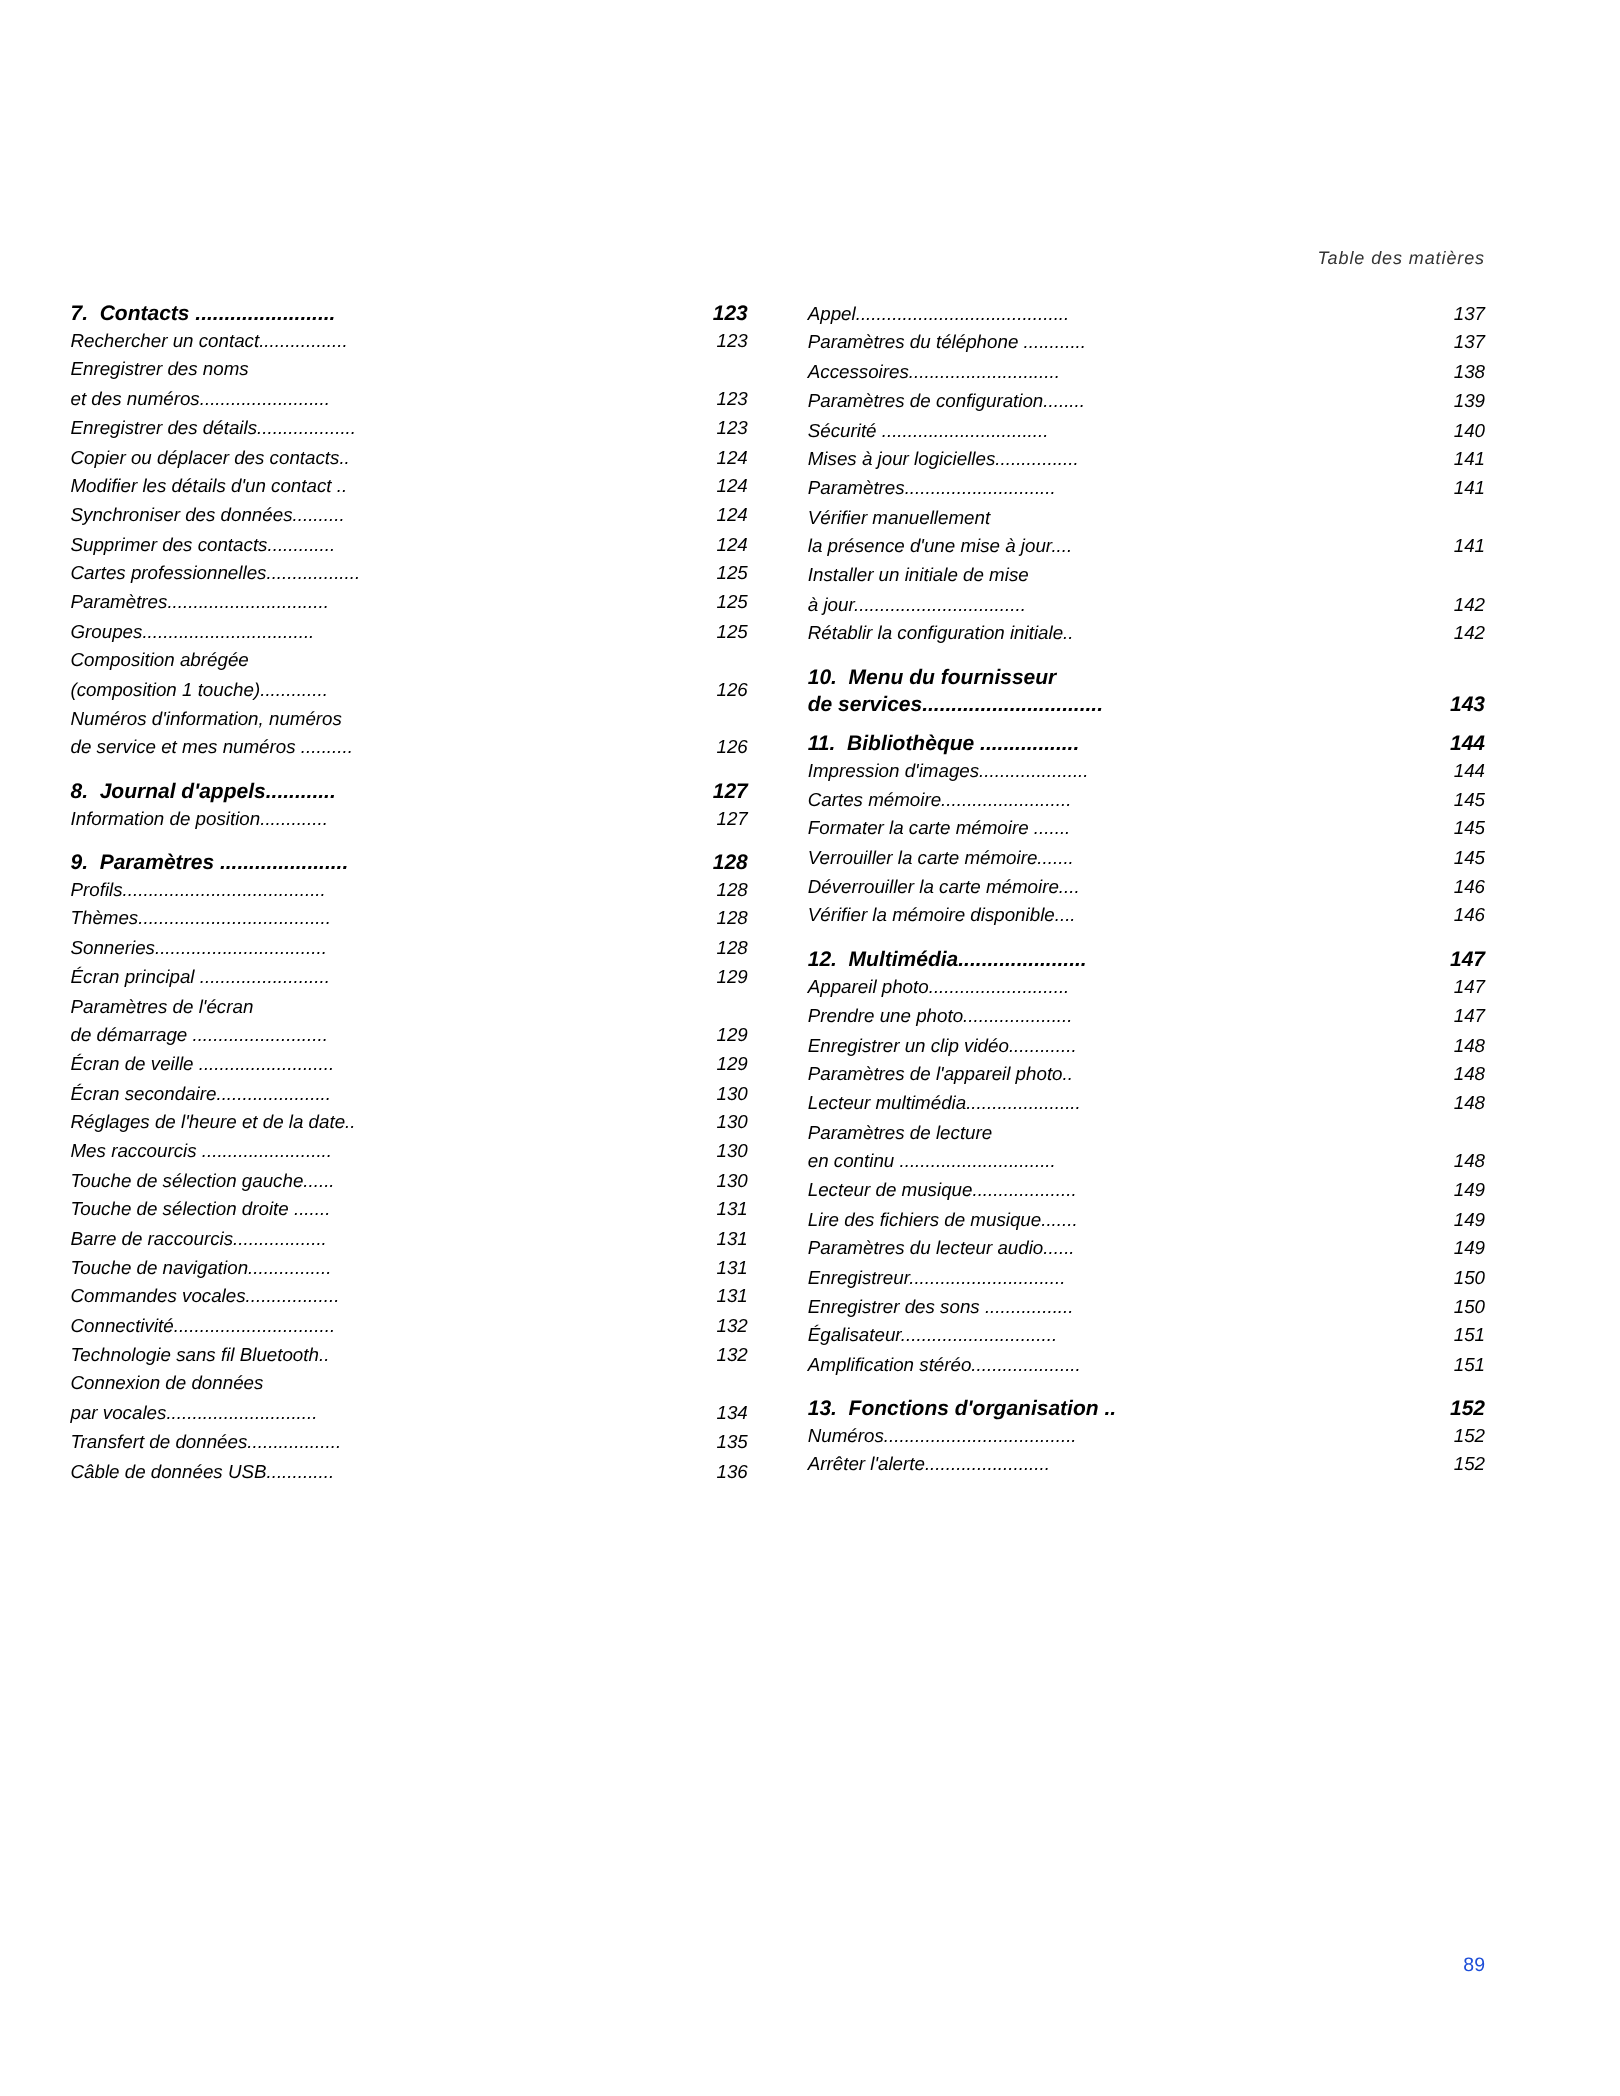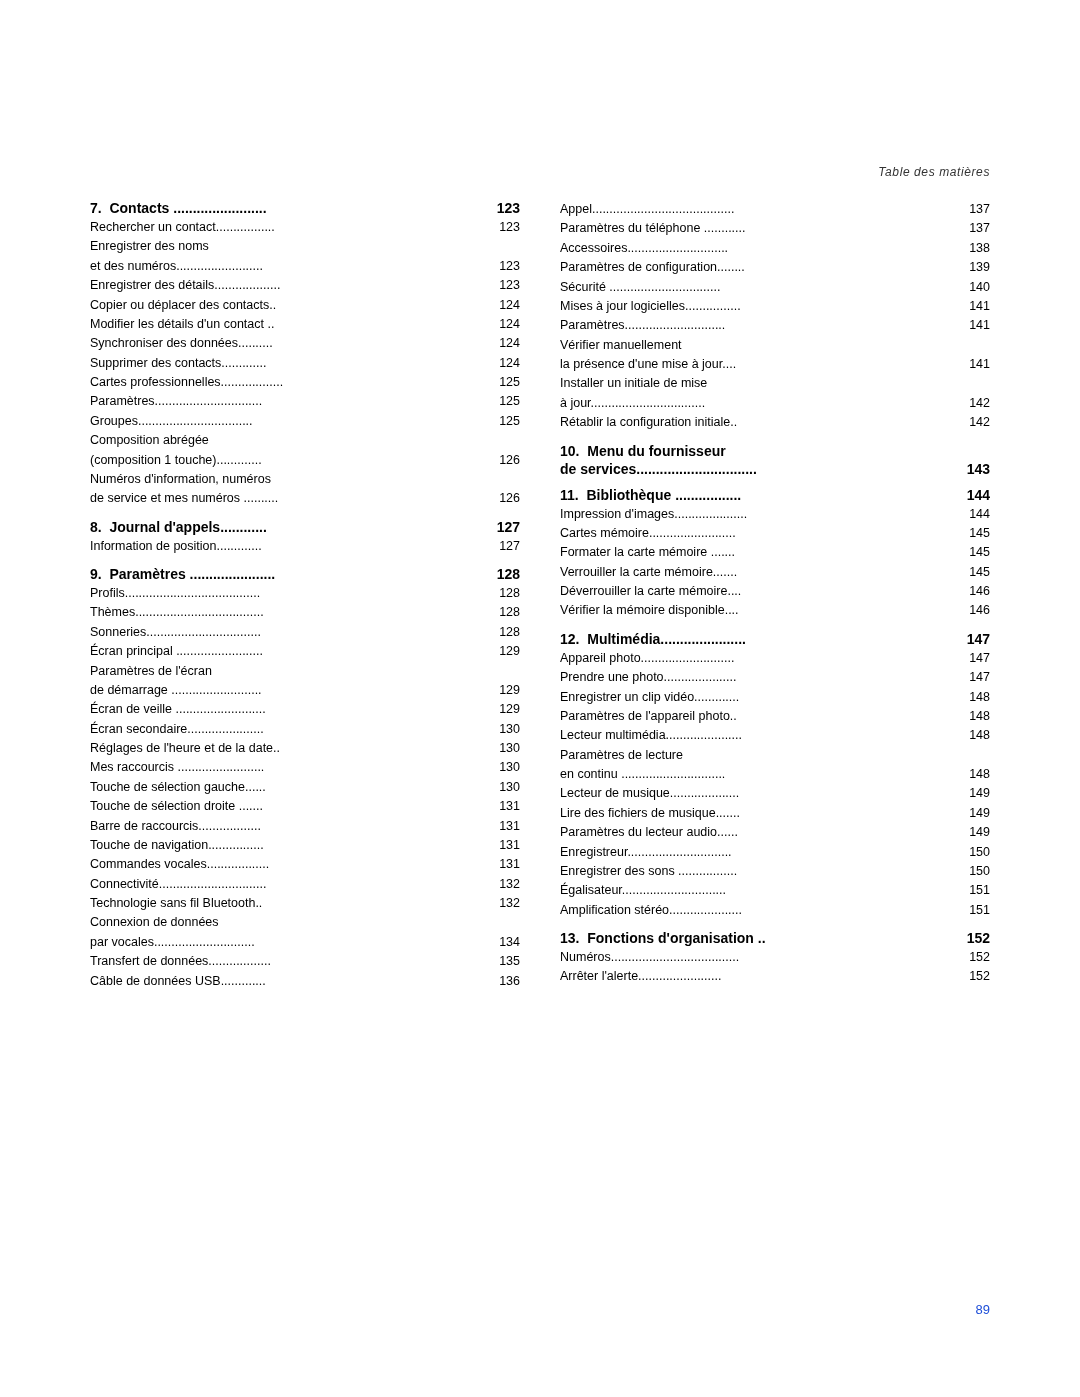--- a/index.html
+++ b/index.html
@@ -17,21 +17,21 @@
       min-height: 1397px;
       display: flex;
       justify-content: center;
       align-items: flex-start;
     }
 
     .page {
       width: 1080px;
       min-height: 1397px;
       background: #ffffff;
-      padding: 200px 90px 80px 90px;
+      padding: 200px 90px 80px 47px;
       position: relative;
     }
 
     .page-header {
       position: absolute;
       top: 165px;
       right: 90px;
       font-size: 12px;
       color: #333;
       font-style: italic;
@@ -47,20 +47,21 @@
     }
 
     .content {
       display: flex;
       gap: 40px;
       width: 100%;
     }
 
     .column {
       flex: 1;
+      font-style: italic;
     }
 
     .toc-section {
       margin-bottom: 4px;
     }
 
     .toc-heading {
       font-size: 14px;
       font-weight: bold;
       margin-bottom: 2px;

